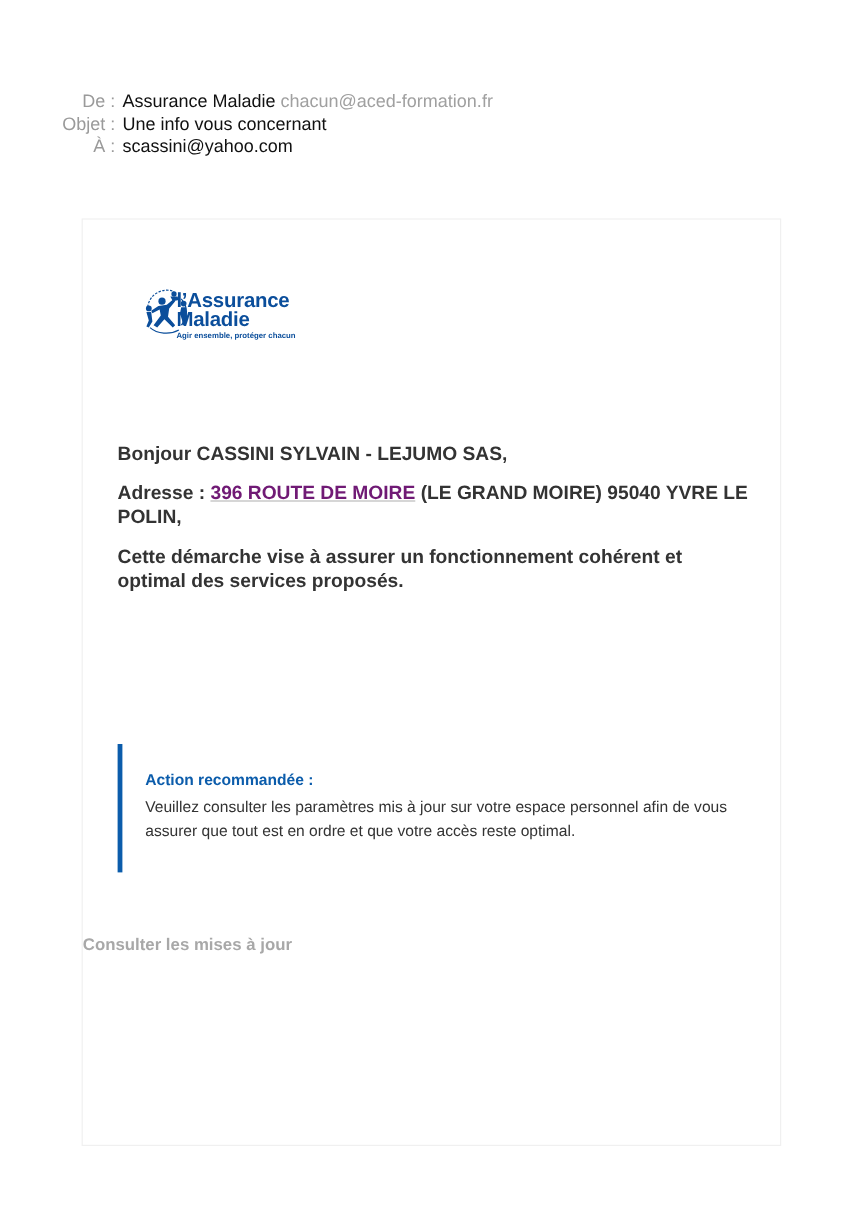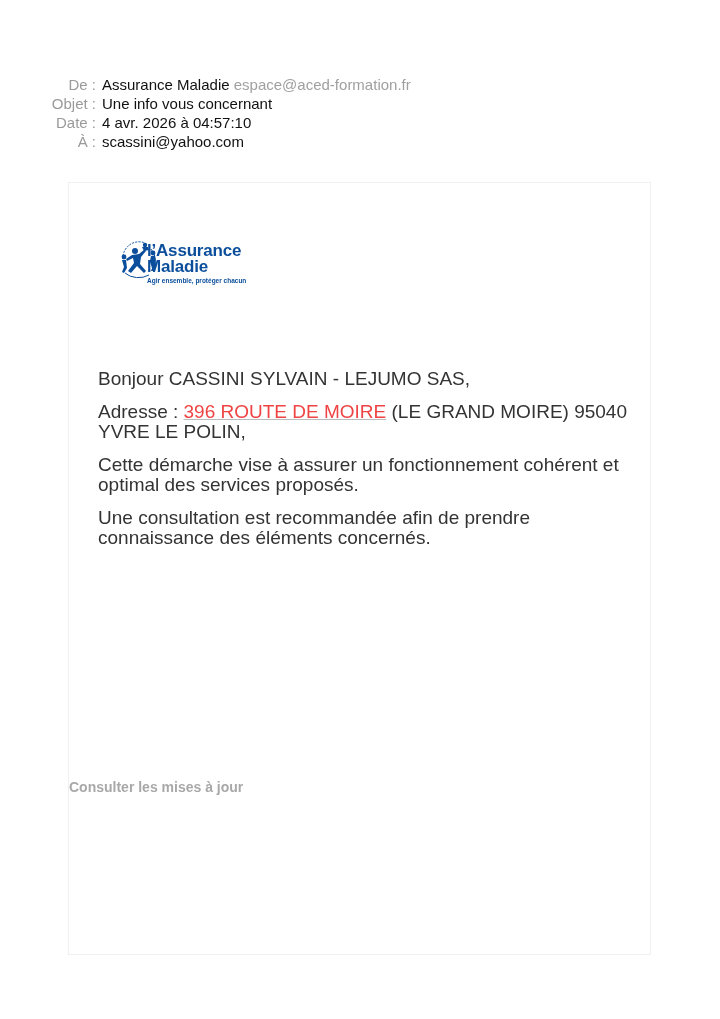--- a/index.html
+++ b/index.html
@@ -78,31 +78,32 @@
       font-size: 6.5px;
       line-height: 10px;
       margin-top: 1px;
       letter-spacing: 0;
     }
     .body-text {
       position: absolute;
       left: 29px;
       top: 186px;
       width: 530px;
-      font-size: 19px;
+      font-size: 16px;
       line-height: 20px;
       color: #333333;
+      font-weight: bold;
     }
     .body-text p {
       margin: 0 0 13px 0;
     }
     .addr-link {
       text-decoration: underline;
       text-decoration-color: #bbbbbb;
-      color: #ef4444;
+      color: #701a75;
     }
     .callout {
       position: absolute;
       left: 29px;
       top: 437px;
       width: 520px;
       height: 107px;
       border-left: 4px solid #0b5cab;
       box-sizing: border-box;
       padding: 21px 0 0 19px;
@@ -132,30 +133,26 @@
     }
   </style>
 </head>
 <body>
 
 <div class="header">
   <div class="hrow">
     <span class="hlabel">De :</span>
     <span class="hval">
       <span>Assurance Maladie</span>
-      <span class="email">espace@aced-formation.fr</span>
+      <span class="email">chacun@aced-formation.fr</span>
     </span>
   </div>
   <div class="hrow">
     <span class="hlabel">Objet :</span>
     <span class="hval">Une info vous concernant</span>
-  </div>
-  <div class="hrow">
-    <span class="hlabel">Date :</span>
-    <span class="hval">4 avr. 2026 à 04:57:10</span>
   </div>
   <div class="hrow">
     <span class="hlabel">À :</span>
     <span class="hval">scassini@yahoo.com</span>
   </div>
 </div>
 
 <div class="card">
 
   <div class="logo">
@@ -176,19 +173,22 @@
       <span class="logo-line1">l’Assurance</span>
       <span class="logo-line2">Maladie</span>
       <span class="logo-tag">Agir ensemble, protéger chacun</span>
     </div>
   </div>
 
   <div class="body-text">
     <p>Bonjour CASSINI SYLVAIN - LEJUMO SAS,</p>
     <p><span>Adresse : </span><span class="addr-link">396 ROUTE DE MOIRE</span><span> (LE GRAND MOIRE) 95040 YVRE LE POLIN,</span></p>
     <p>Cette démarche vise à assurer un fonctionnement cohérent et optimal des services proposés.</p>
-    <p>Une consultation est recommandée afin de prendre connaissance des éléments concernés.</p>
   </div>
 
+  <div class="callout">
+    <div class="callout-title">Action recommandée :</div>
+    <div class="callout-text">Veuillez consulter les paramètres mis à jour sur votre espace personnel afin de vous assurer que tout est en ordre et que votre accès reste optimal.</div>
+  </div>
 
   <div class="cta">Consulter les mises à jour</div>
 
 </div>
 
 </body></html>

